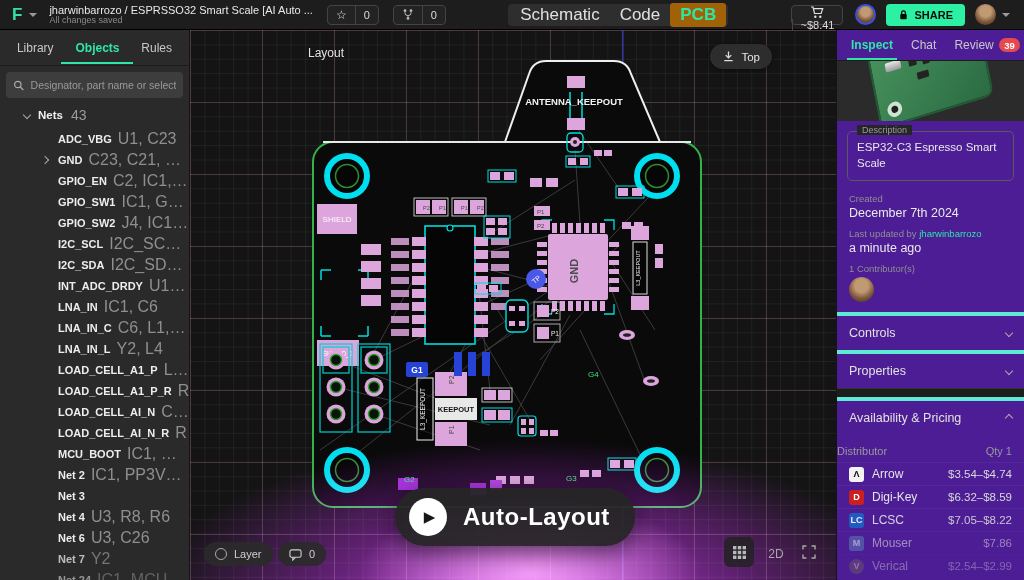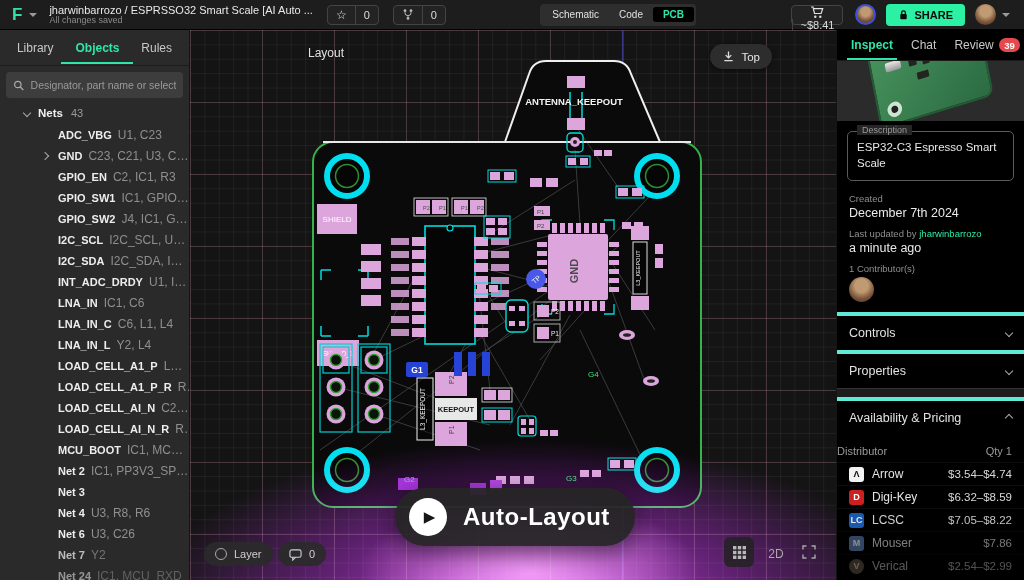--- a/index.html
+++ b/index.html
@@ -15,22 +15,22 @@
   .title-block { margin-left:6px; line-height:1.1; }
   .title-block .t { font-size:11px; color:#e8e8e8; white-space:nowrap; }
   .title-block .s { font-size:9px; color:#8a8a8a; }
   .pill-group { display:flex; align-items:center; border:1px solid #444; border-radius:4px;
     margin-left:14px; height:20px; background:#232323; }
   .pill-group .seg { padding:0 8px; display:flex; align-items:center; font-size:11px; color:#ddd; height:100%; }
   .pill-group .seg + .seg { border-left:1px solid #444; }
   .star-glyph { color:#e0e0e0; font-size:12px; }
   .tab-group { display:flex; align-items:center; background:#2e2e2e; border-radius:4px;
     margin-left:auto; margin-right:auto; height:22px; padding:2px; }
-  .tab-group .tab { font-size:10px; color:#e0e0e0; padding:2px 10px; border-radius:3px; }
-  .tab-group .tab.active { background:#000000; color:#2ee6a8; font-weight:bold; }
+  .tab-group .tab { font-size:17px; color:#e0e0e0; padding:2px 10px; border-radius:3px; }
+  .tab-group .tab.active { background:#a16207; color:#2ee6a8; font-weight:bold; }
   .cart-total { font-size:11px; color:#e8e8e8; }
   .avatar { width:21px; height:21px; border-radius:50%;
     background:radial-gradient(circle at 50% 35%, #c09a72 0 32%, #7d573b 62%, #3c2a1c 100%);
     flex:0 0 auto; }
   .avatar.ring { border:2px solid #3d4fe0; }
   .share-btn { background:#2cf0a4; color:#0b0b0b; font-weight:bold; font-size:11px;
     border:none; border-radius:4px; height:22px; padding:0 12px; display:flex; align-items:center;
     gap:5px; margin:0 10px; }
 
   
@@ -45,32 +45,32 @@
   .left-tabs .ltab.active { color:#2ee6a8; font-weight:bold; }
   .left-tabs .ltab.active::after { content:""; position:absolute; left:-10px; right:-10px;
     bottom:0; height:2px; background:#2ee6a8; }
   .search-wrap { margin:6px 6px 4px 6px; background:#3d3d3d; border-radius:4px; height:26px;
     display:flex; align-items:center; padding:0 7px; gap:6px; }
   .search-wrap input { background:transparent; border:none; outline:none; color:#ddd;
     font-size:10.5px; width:100%; font-family:"Liberation Sans",sans-serif; }
   .search-wrap input::placeholder { color:#9a9a9a; }
   .nets-header { display:flex; align-items:center; gap:8px; padding:5px 0 5px 24px; }
   .nets-header .nlabel { font-size:11.5px; font-weight:bold; color:#f0f0f0; }
-  .nets-header .ncount { font-size:11px; color:#9a9a9a; }
+  .nets-header .ncount { font-size:14px; color:#9a9a9a; }
   .cv { display:inline-block; width:6px; height:6px; border-right:1.5px solid #aaa;
     border-bottom:1.5px solid #aaa; }
   .cv-down  { transform:rotate(45deg); }
   .cv-right { transform:rotate(-45deg); }
   .cv-up    { transform:rotate(-135deg); }
   .nets-list { overflow:hidden; flex:1; }
   .net-row { position:relative; height:21px; display:flex; align-items:center; gap:6px;
     padding-left:58px; white-space:nowrap; }
   .net-row .chev { position:absolute; left:42px; top:8px; }
   .net-row .nname { font-size:11px; font-weight:bold; color:#ededed; }
-  .net-row .nrefs { font-size:12px; color:#8f8f8f; overflow:hidden; text-overflow:ellipsis; }
+  .net-row .nrefs { font-size:16px; color:#8f8f8f; overflow:hidden; text-overflow:ellipsis; }
 
   
   .canvas { position:relative; flex:1; overflow:hidden; background-color:#141414;
     background-image:
       linear-gradient(rgba(225,150,178,0.22) 1px, transparent 1px),
       linear-gradient(90deg, rgba(225,150,178,0.22) 1px, transparent 1px),
       linear-gradient(rgba(255,255,255,0.05) 1px, transparent 1px),
       linear-gradient(90deg, rgba(255,255,255,0.05) 1px, transparent 1px);
     background-size:72px 72px, 72px 72px, 14.4px 14.4px, 14.4px 14.4px; }
   .blue-line { position:absolute; left:432px; top:0; width:2px; height:100%;
@@ -93,21 +93,21 @@
   .play-circle { width:38px; height:38px; border-radius:50%; background:#fff; color:#161616;
     display:flex; align-items:center; justify-content:center; font-size:15px; padding-left:3px; }
   .auto-layout .al-label { color:#fff; font-size:24px; font-weight:bold; letter-spacing:.5px; }
   .bottom-pill { position:absolute; height:24px; background:rgba(42,42,42,.92); border-radius:12px;
     display:flex; align-items:center; gap:7px; padding:0 11px; color:#cfcfcf; font-size:11px; z-index:6; }
   .circle-glyph { width:12px; height:12px; border:1.5px solid #aaa; border-radius:50%; }
   .corner-btn { position:absolute; width:30px; height:30px; border-radius:6px; background:rgba(34,34,34,.85);
     display:flex; align-items:center; justify-content:center; color:#a8a8a8; font-size:12px; z-index:6; }
 
   
-  .right { width:188px; background:#000000; border-left:1px solid #141414; display:flex;
+  .right { width:188px; background:#4c1d95; border-left:1px solid #141414; display:flex;
     flex-direction:column; overflow:hidden; z-index:20; }
   .right-tabs { display:flex; align-items:center; height:31px; border-bottom:1px solid #1b1b1b;
     padding:0 14px; gap:18px; }
   .right-tabs .rtab { font-size:12px; color:#c8c8c8; position:relative; height:100%;
     display:flex; align-items:center; gap:5px; }
   .right-tabs .rtab.active { color:#2ee6a8; font-weight:bold; }
   .right-tabs .rtab.active::after { content:""; position:absolute; left:-4px; right:-4px; bottom:0;
     height:2px; background:#2ee6a8; }
   .badge { background:#e5484d; color:#fff; font-size:9.5px; font-weight:bold; border-radius:9px;
     padding:1.5px 5.5px; }

